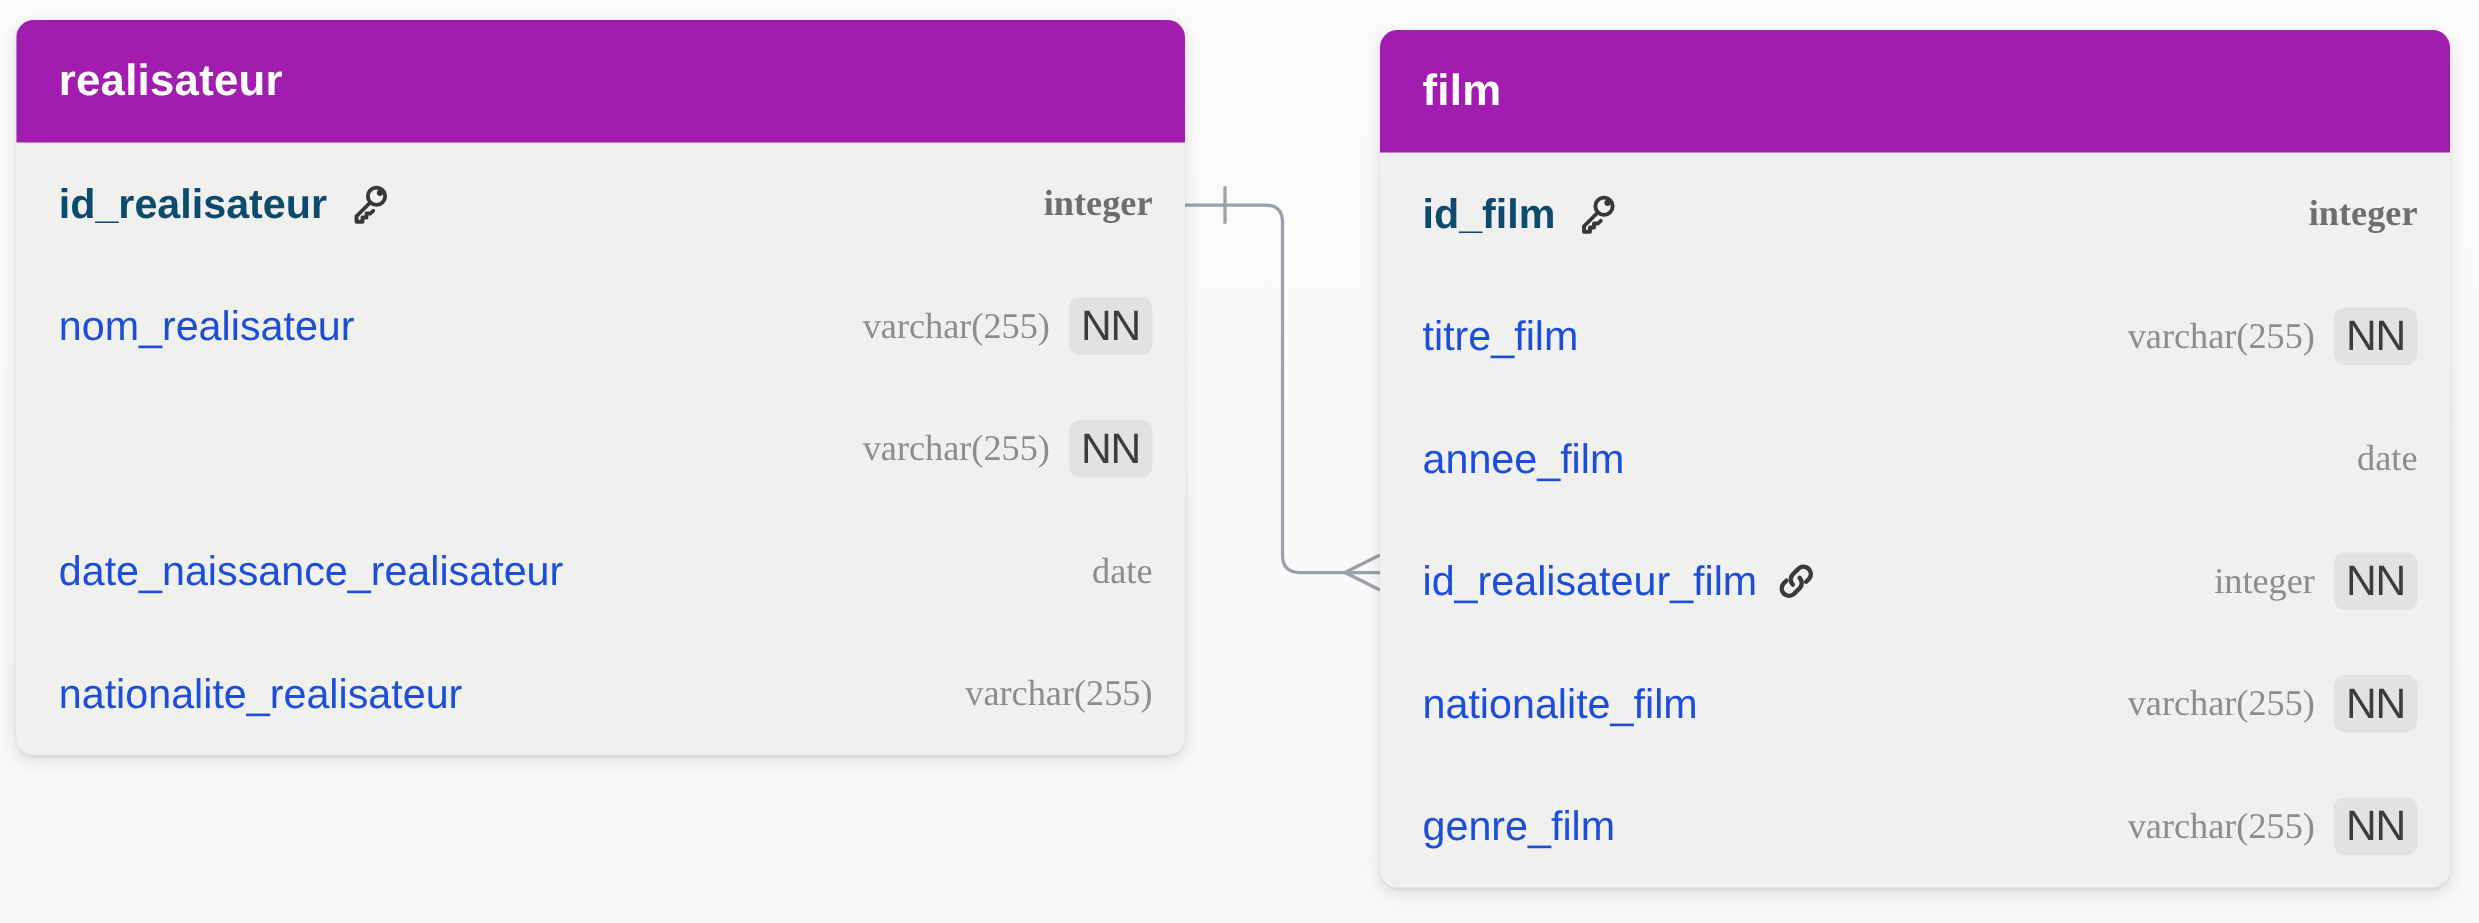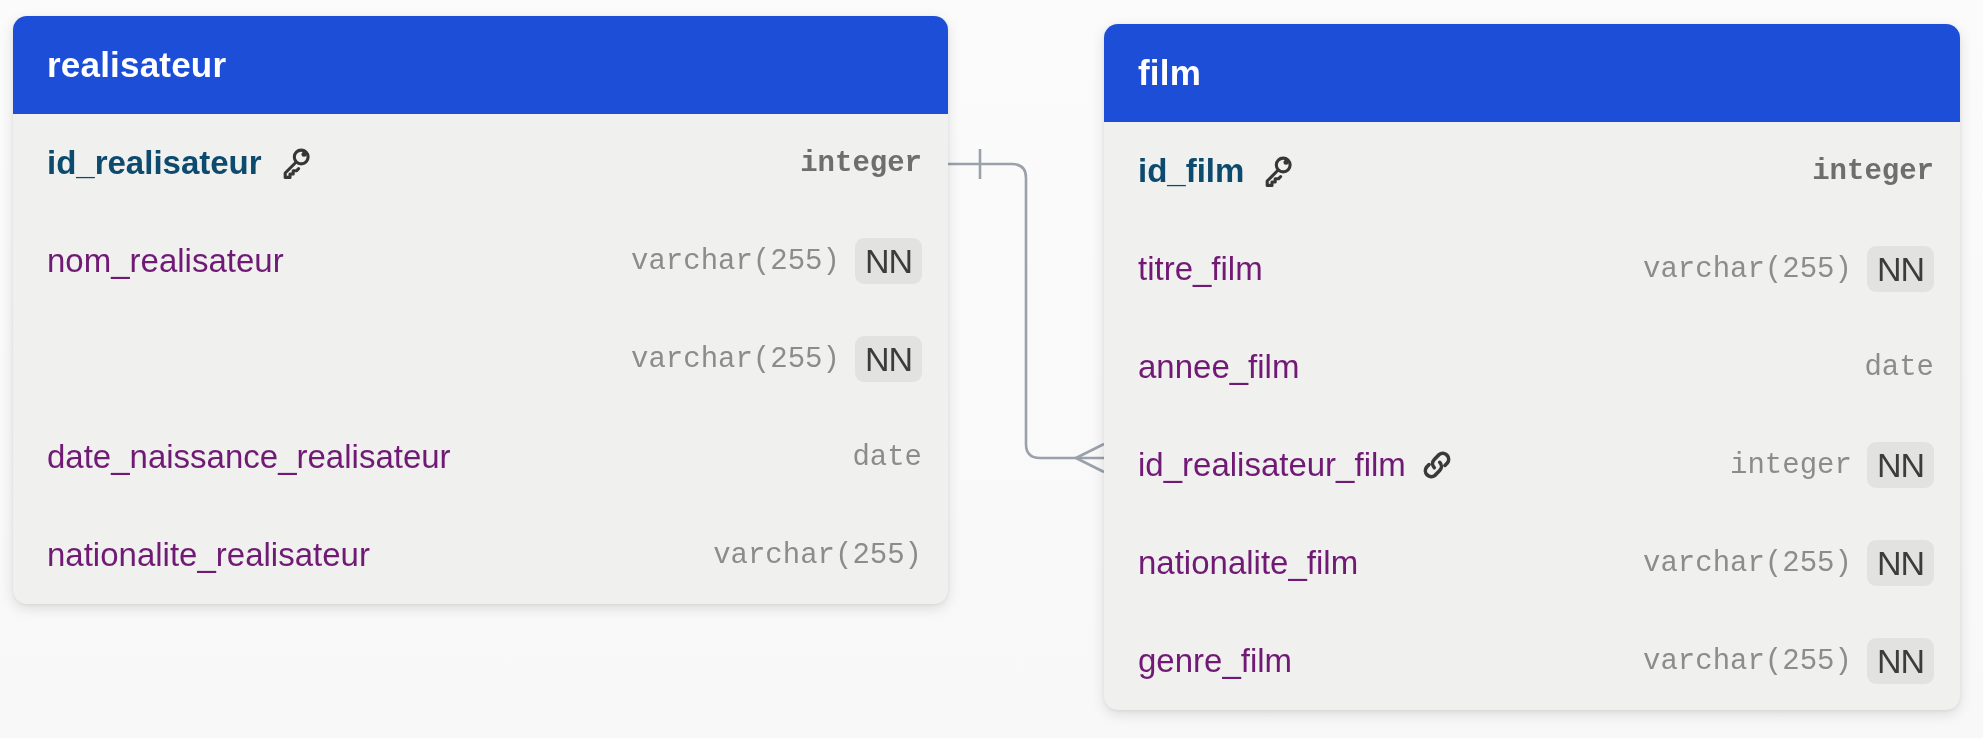--- a/index.html
+++ b/index.html
@@ -15,21 +15,21 @@
     position: absolute;
     border-radius: 14px;
     background: #f0f0ef;
     box-shadow: 0 4px 14px rgba(0,0,0,0.12), 0 1px 3px rgba(0,0,0,0.06);
     overflow: hidden;
   }
   .table-node.realisateur { left: 13px; top: 16px; width: 935px; }
   .table-node.film        { left: 1104px; top: 4px; width: 856px; margin-top: 20px; }
   .table-header {
     height: 98px;
-    background: #1d4ed8;
+    background: #a21caf;
     display: flex;
     align-items: center;
     padding: 0 34px;
     box-sizing: border-box;
     cursor: move;
   }
   .table-title {
     color: #ffffff;
     font-size: 35px;
     font-weight: bold;
@@ -38,28 +38,28 @@
   .rows { display: block; }
   .row {
     height: 98px;
     display: flex;
     align-items: center;
     padding: 0 26px 0 34px;
     box-sizing: border-box;
   }
   .fname {
     font-size: 33px;
-    color: #701a75;
+    color: #1d4ed8;
     white-space: nowrap;
   }
   .row.pk .fname { font-weight: bold; color: #0c4a6e; }
   .ficon { display: inline-flex; margin-left: 14px; flex: 0 0 auto; }
   .spacer { flex: 1 1 auto; }
   .ftype {
-    font-family: Liberation Mono, monospace;
+    font-family: Liberation Serif, serif;
     font-size: 29px;
     color: #8c8c8c;
     white-space: nowrap;
   }
   .row.pk .ftype { font-weight: bold; color: #6e6e6e; }
   .nn {
     margin-left: 15px;
     background: #e2e2e1;
     color: #3c3c3c;
     font-size: 34px;

